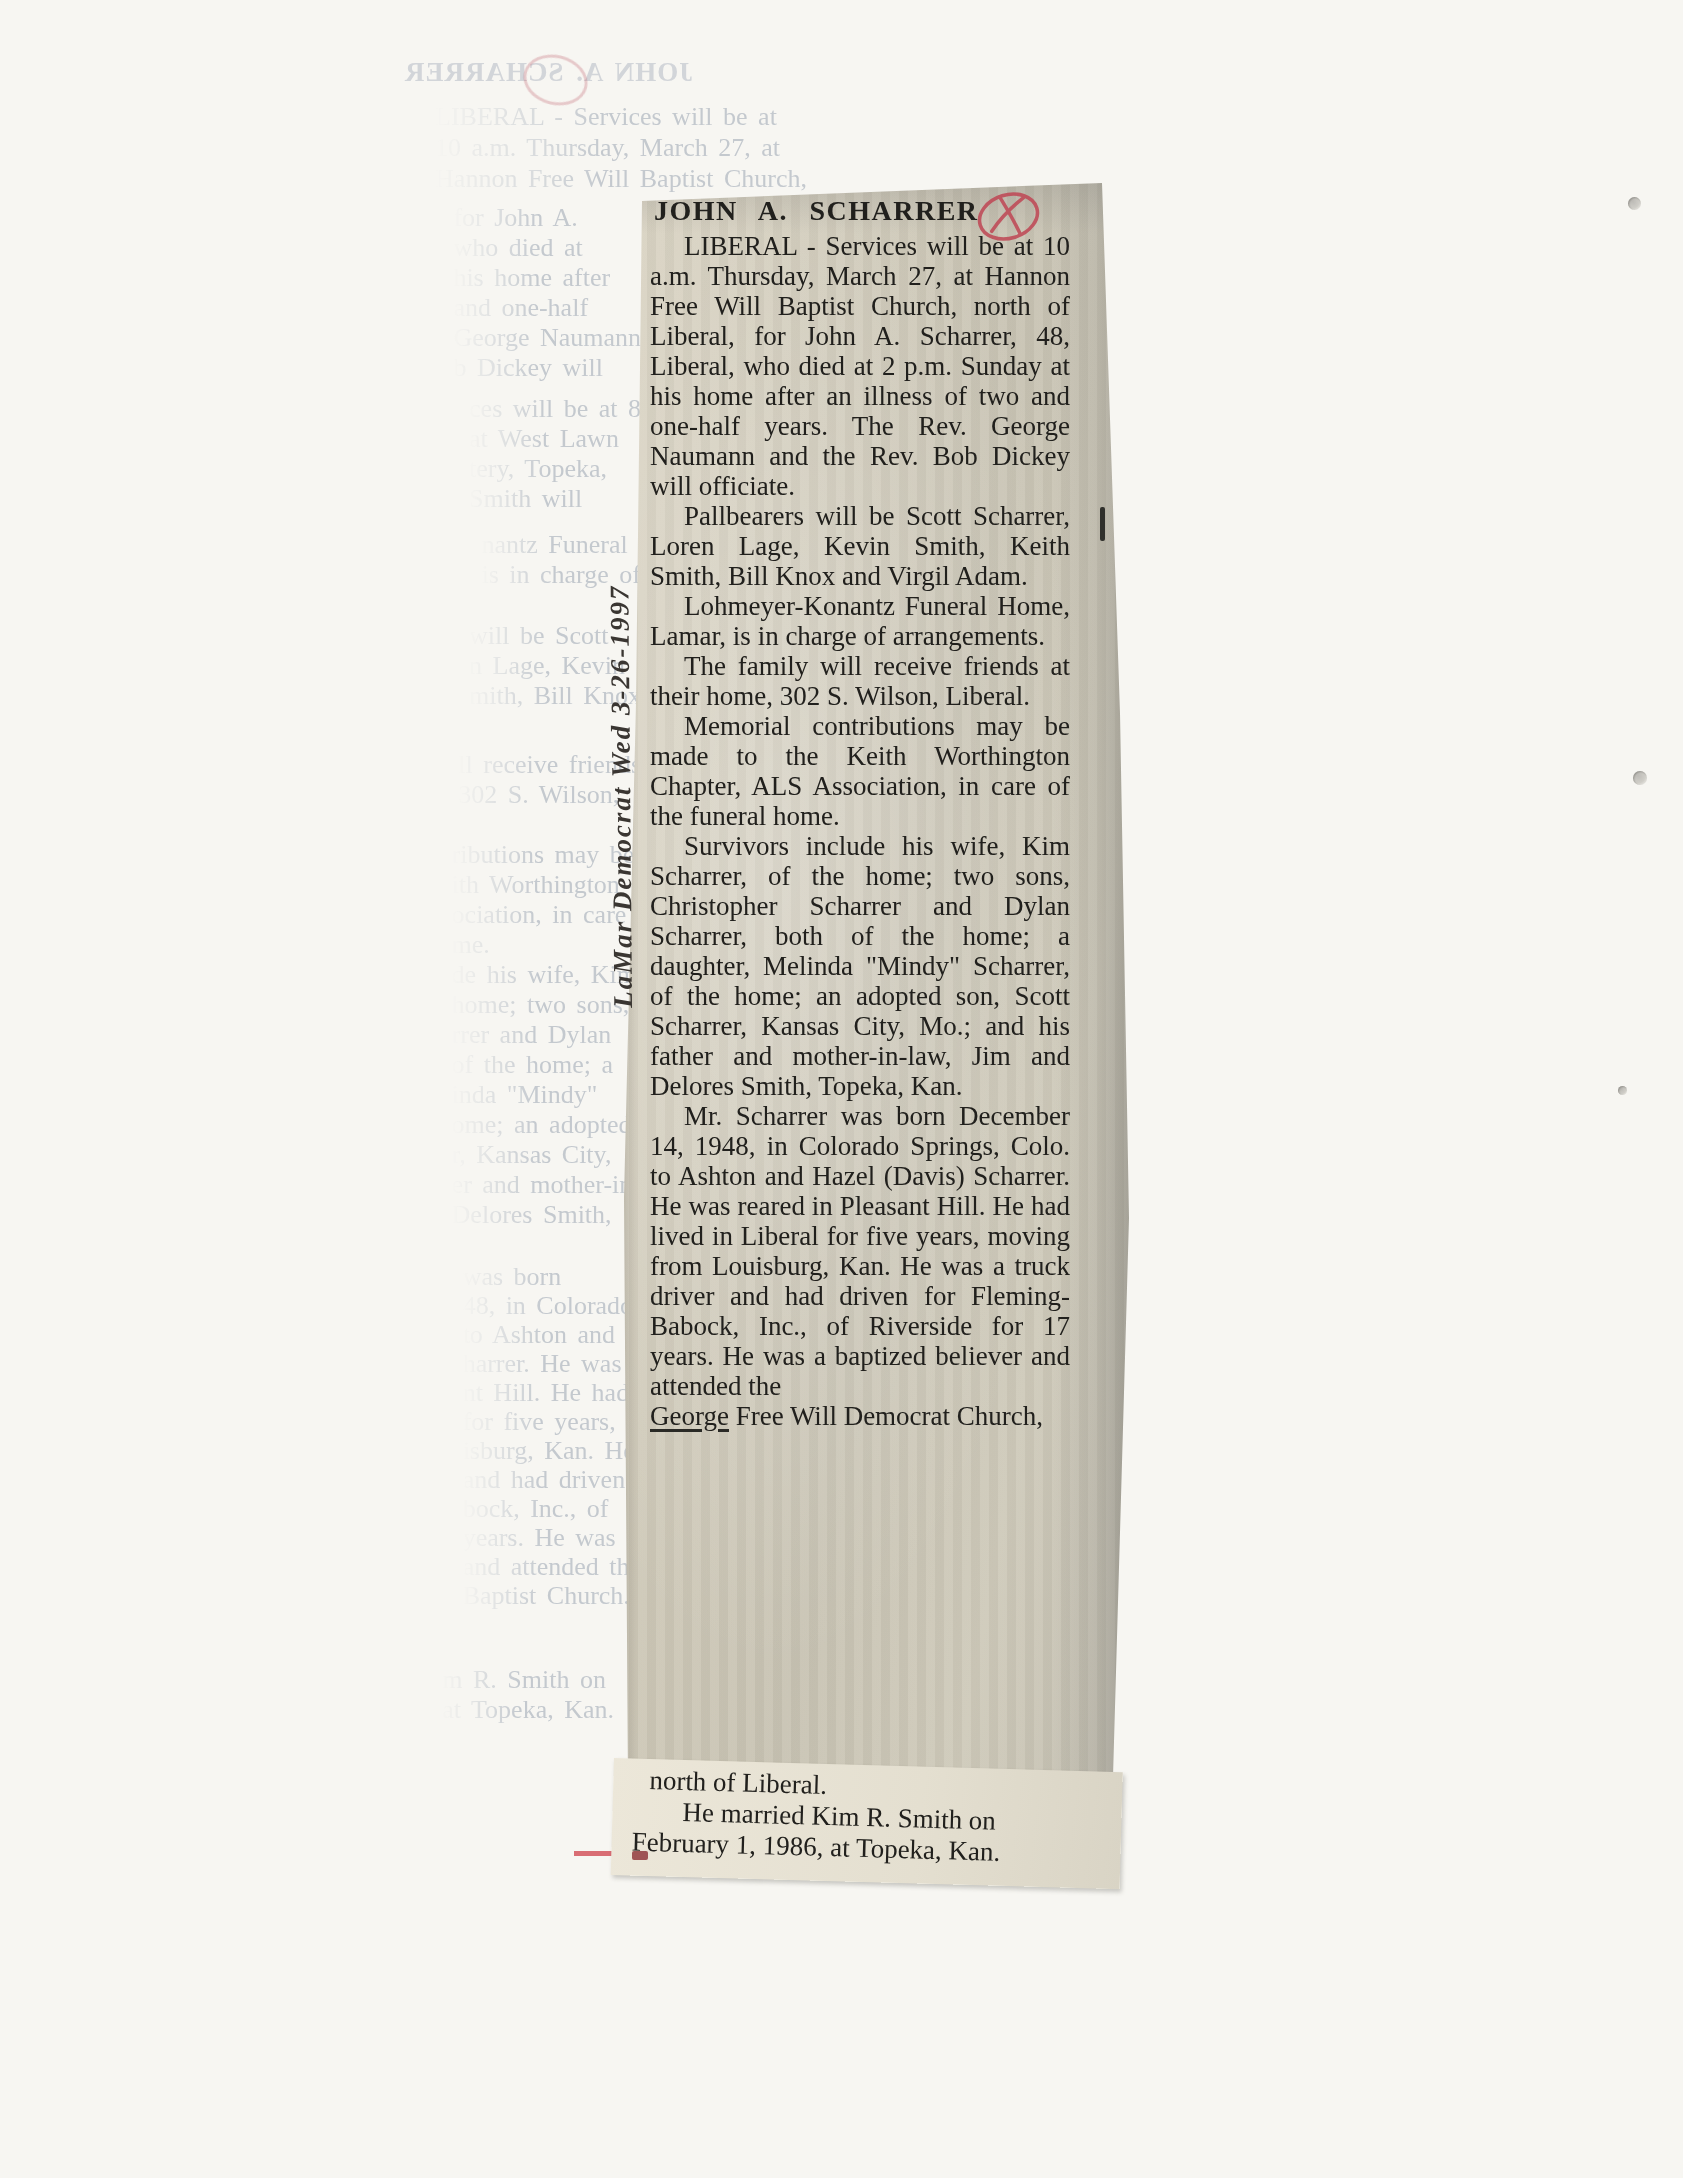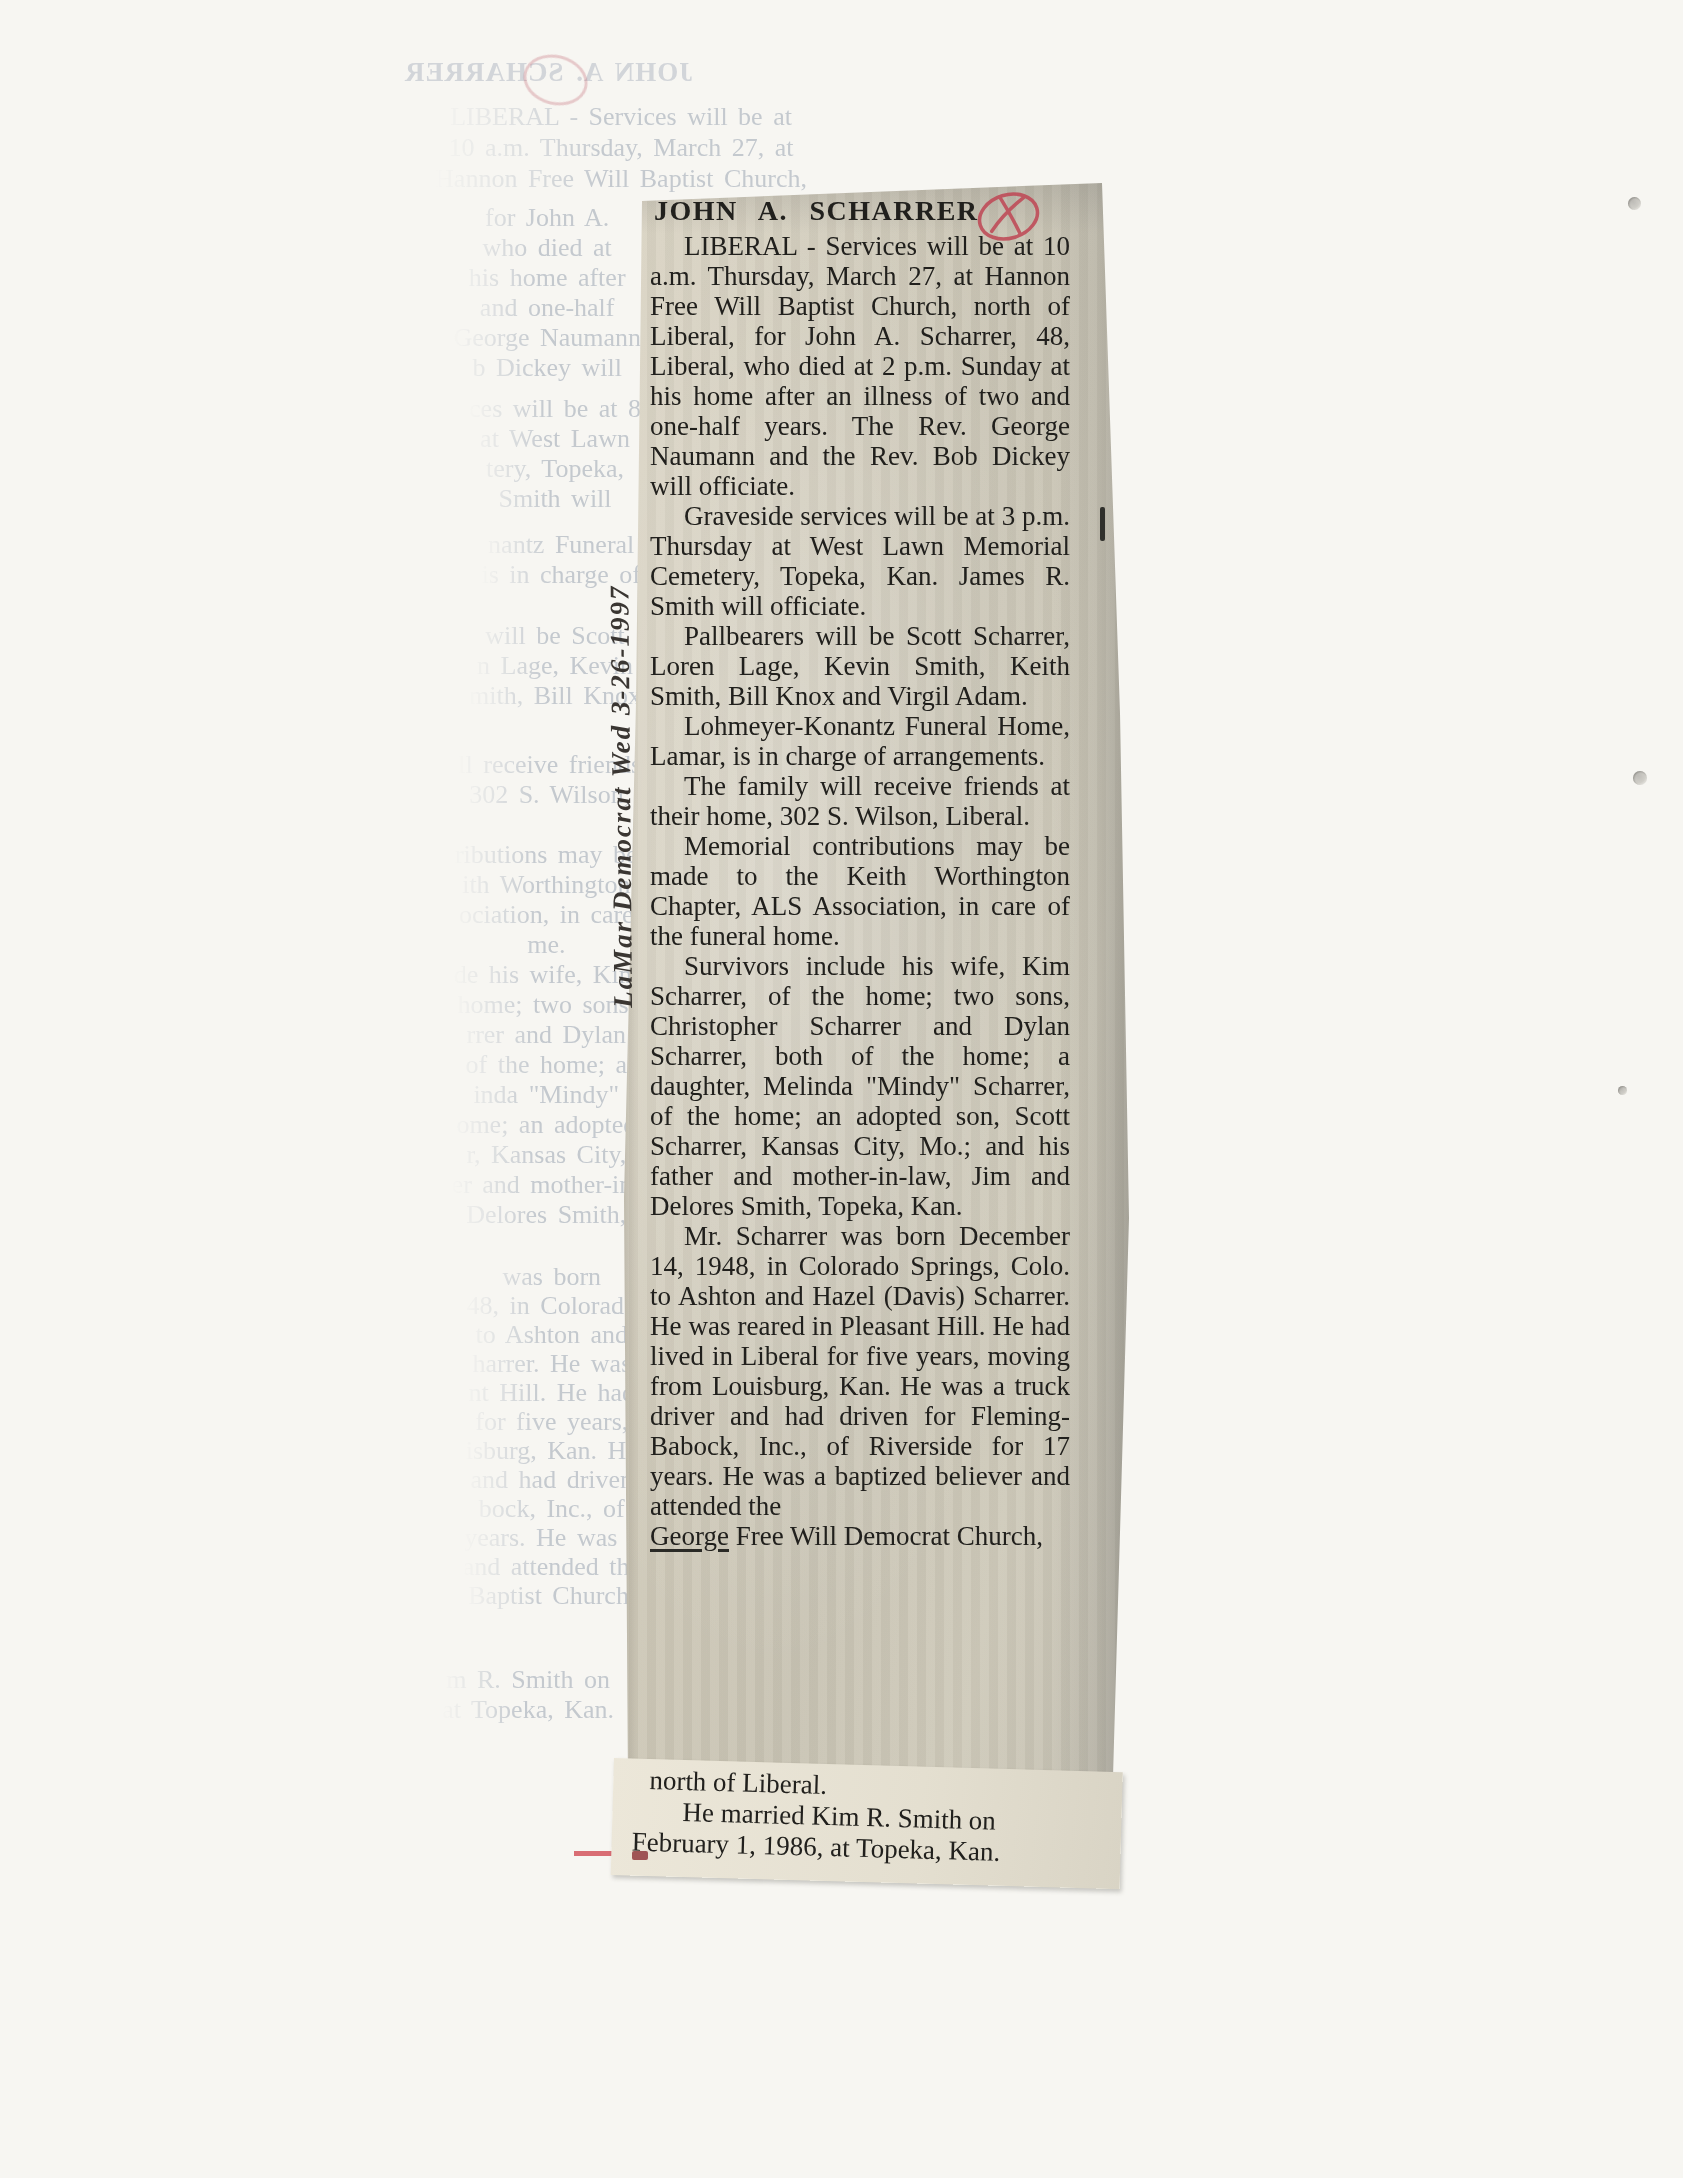--- a/index.html
+++ b/index.html
@@ -7,21 +7,21 @@
     width:1683px;height:2178px;position:relative;overflow:hidden;
     background:#f7f6f2;
     font-family:"Liberation Serif", serif;
   }
   
   .ghost{
     position:absolute;
     color:#b3bac3;
     font-size:26px;line-height:30px;
     white-space:pre-line;
-    text-align:center;
+    text-align:left;
     word-spacing:4px;
     filter:blur(0.4px);
     opacity:0.75;
     -webkit-mask-image:linear-gradient(to left,#000 55%,transparent 100%);
     mask-image:linear-gradient(to left,#000 55%,transparent 100%);
     z-index:1;
   }
   .ghost.mirrored{
     text-align:left;
     transform:scaleX(-1);
@@ -165,21 +165,20 @@
 Baptist Church.</div>
 
 <div class="ghost" style="top:1665px;right:1069px;">m R. Smith on
 at Topeka, Kan.</div>
 
 <div class="clipping">
   <div class="col">
     <div class="headline">JOHN A. SCHARRER</div>
     <div>
         <p>LIBERAL - Services will be at 10 a.m. Thursday, March 27, at Hannon Free Will Baptist Church, north of Liberal, for John A. Scharrer, 48, Liberal, who died at 2 p.m. Sunday at his home after an illness of two and one-half years. The Rev. George Naumann and the Rev. Bob Dickey will officiate.</p>
-        <p>Graveside services will be at 3 p.m. Thursday at West Lawn Memorial Cemetery, Topeka, Kan. James R. Smith will officiate.</p>
         <p>Pallbearers will be Scott Scharrer, Loren Lage, Kevin Smith, Keith Smith, Bill Knox and Virgil Adam.</p>
         <p>Lohmeyer-Konantz Funeral Home, Lamar, is in charge of arrangements.</p>
         <p>The family will receive friends at their home, 302 S. Wilson, Liberal.</p>
         <p>Memorial contributions may be made to the Keith Worthington Chapter, ALS Association, in care of the funeral home.</p>
         <p>Survivors include his wife, Kim Scharrer, of the home; two sons, Christopher Scharrer and Dylan Scharrer, both of the home; a daughter, Melinda "Mindy" Scharrer, of the home; an adopted son, Scott Scharrer, Kansas City, Mo.; and his father and mother-in-law, Jim and Delores Smith, Topeka, Kan.</p>
         <p>Mr. Scharrer was born December 14, 1948, in Colorado Springs, Colo. to Ashton and Hazel (Davis) Scharrer. He was reared in Pleasant Hill. He had lived in Liberal for five years, moving from Louisburg, Kan. He was a truck driver and had driven for Fleming-Babock, Inc., of Riverside for 17 years. He was a baptized believer and attended the</p>
       </div>
     <div class="final-line"><span class="underlined">George</span><span> Free Will Democrat Church,</span></div>
   </div>
 </div>

